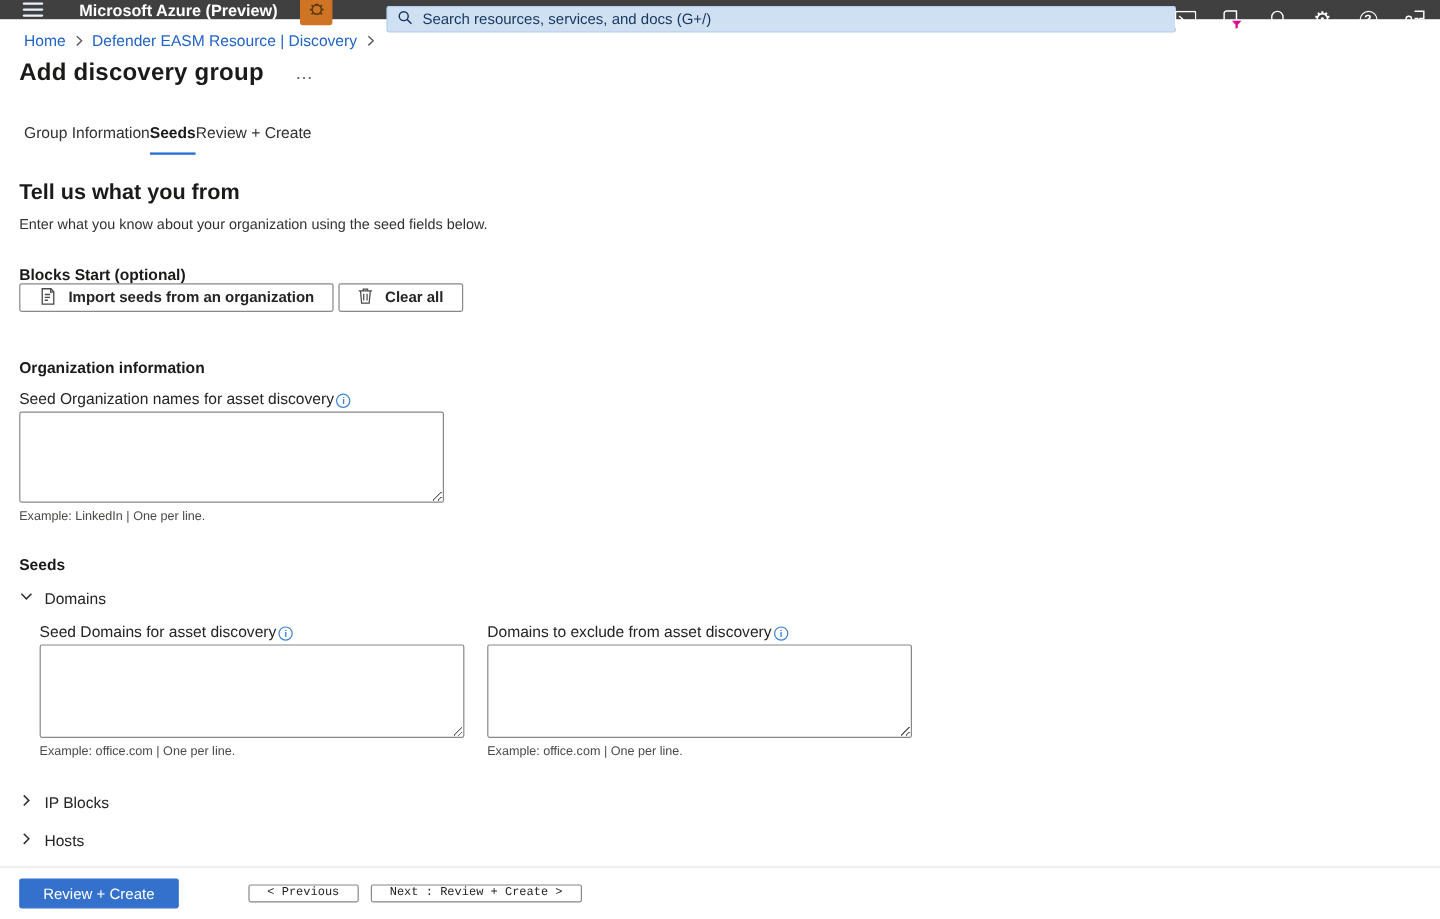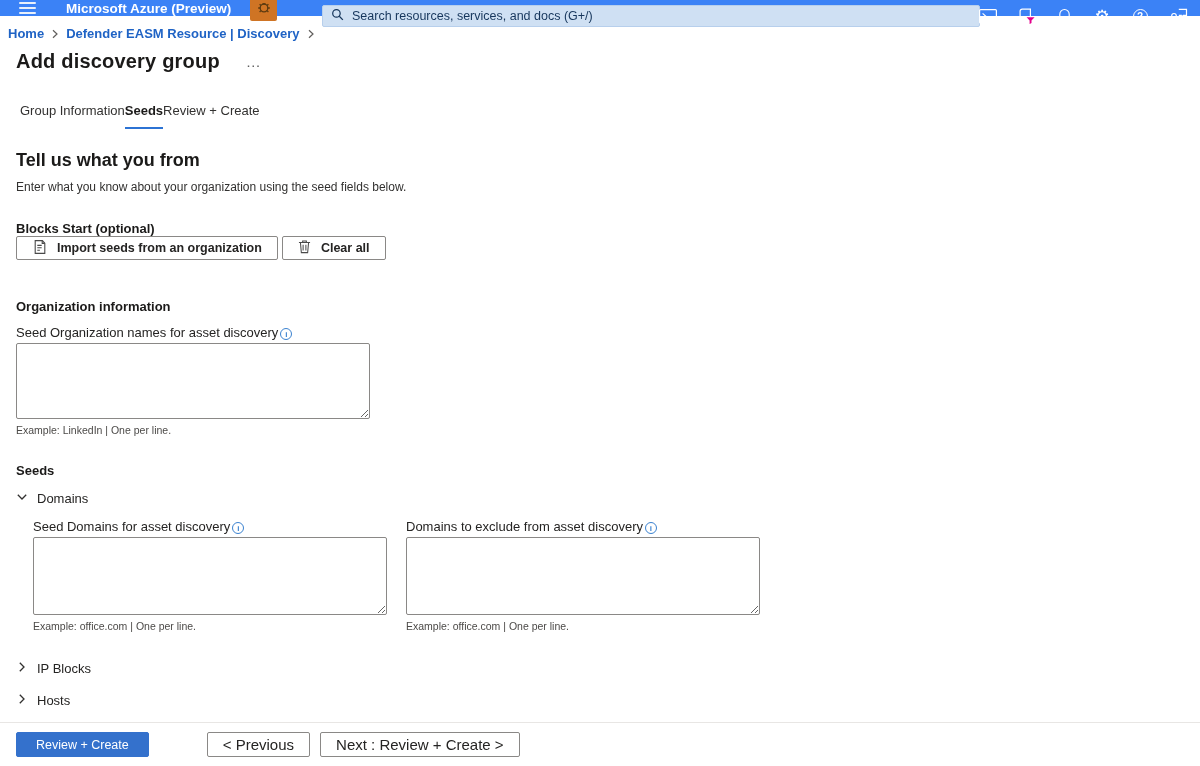--- a/index.html
+++ b/index.html
@@ -5,21 +5,21 @@
   * { margin:0; padding:0; box-sizing:border-box; }
   html,body { width:1200px; height:766px; }
   body {
     font-family:"Liberation Sans", sans-serif;
     background:#ffffff; color:#252423; position:relative; overflow:hidden;
     font-size:13px;
   }
 
   
   .topbar {
-    height:16px; background:#3b82f6; display:flex; align-items:center;
+    height:16px; background:#404040; display:flex; align-items:center;
     position:relative; color:#fff;
   }
   .hamburger { width:54px; height:32px; display:flex; flex-direction:column;
     align-items:center; justify-content:center; gap:3px; cursor:pointer; }
   .hamburger span { display:block; width:17px; height:2px; background:#e8f0fb; border-radius:1px; }
   .azure-title { font-weight:700; font-size:13.5px; margin-left:12px; white-space:nowrap; }
   .preview-badge {
     width:27px; height:26px; margin-left:19px; background:#cf7424; border-radius:2px;
     display:flex; align-items:center; justify-content:center;
   }
@@ -39,21 +39,21 @@
   }
   .tb-icon { display:flex; align-items:center; justify-content:center; width:20px; height:20px; cursor:pointer; }
   .help-circle {
     width:15px; height:15px; border:1.3px solid #fff; border-radius:50%;
     display:flex; align-items:center; justify-content:center;
     font-size:10px; font-weight:700; color:#fff;
   }
   .gear-glyph { font-size:17px; color:#fff; line-height:1; }
 
   
-  .breadcrumb { display:flex; align-items:center; gap:7px; padding:10px 0 0 8px; font-size:13px;font-weight:bold; }
+  .breadcrumb { display:flex; align-items:center; gap:7px; padding:10px 0 0 20px; font-size:13px; }
   .breadcrumb a { color:#1f63c5; text-decoration:none; cursor:pointer; }
   .crumb-sep { display:flex; align-items:center; }
   .title-row { display:flex; align-items:center; margin:9px 0 0 16px; }
   .page-title { font-size:20px; font-weight:700; color:#1b1a19; letter-spacing:.2px; }
   .more-dots { margin-left:26px; color:#5f5f5f; font-size:15px; cursor:pointer; letter-spacing:1px; }
 
   
   .tabs { display:flex; margin:30px 0 0 20px; font-size:13px; color:#323130; }
   .tab { padding-bottom:9px; border-bottom:2px solid transparent; cursor:pointer; }
   .tab.active { font-weight:700; color:#1b1a19; border-bottom-color:#2c73d4; }
@@ -96,22 +96,22 @@
   
   .footer {
     position:absolute; left:0; right:0; bottom:0; height:44px; background:#fff;
     border-top:1px solid #e8e6e4; display:flex; align-items:center; padding-left:16px;
   }
   .btn-primary {
     height:25px; padding:0 19px; background:#3471cc; border:1px solid #3471cc;
     color:#fff; border-radius:2px; font-family:inherit; font-size:12.5px; cursor:pointer;
   }
   .btn-secondary {
-    height:25px; padding:0 15px; background:#fff; border:1px solid #8a8886;
-    color:#252423; border-radius:2px; font-family:Liberation Sans, sans-serif; font-size:15px; cursor:pointer;
+    height:15px; padding:0 15px; background:#fff; border:1px solid #8a8886;
+    color:#252423; border-radius:2px; font-family:Liberation Mono, monospace; font-size:10px; cursor:pointer;
   }
   .btn-prev { margin-left:58px; }
   .btn-next { margin-left:10px; }
 </style>
 </head>
 <body>
 
 <header class="topbar">
   <div class="hamburger">
     <span></span>

